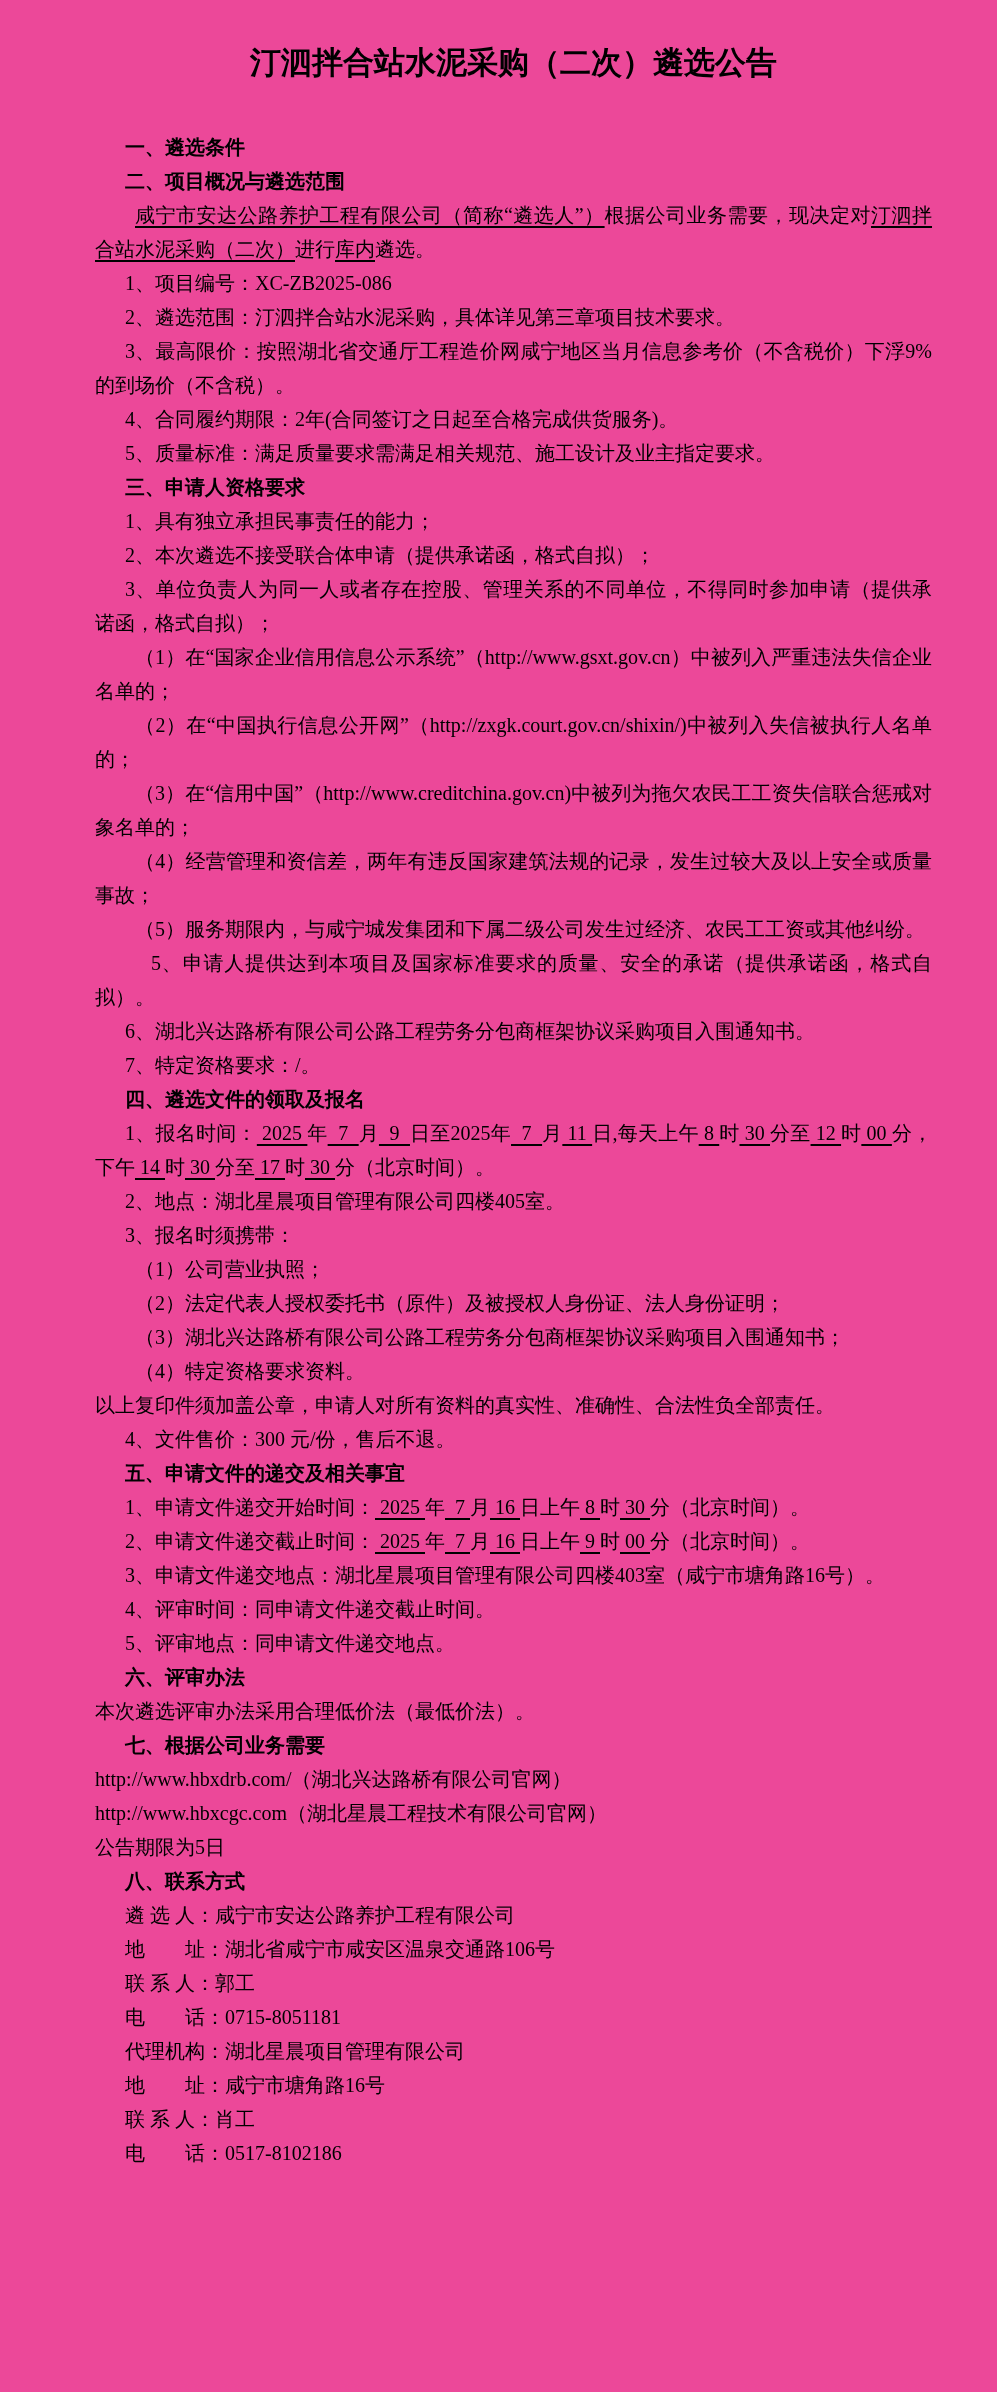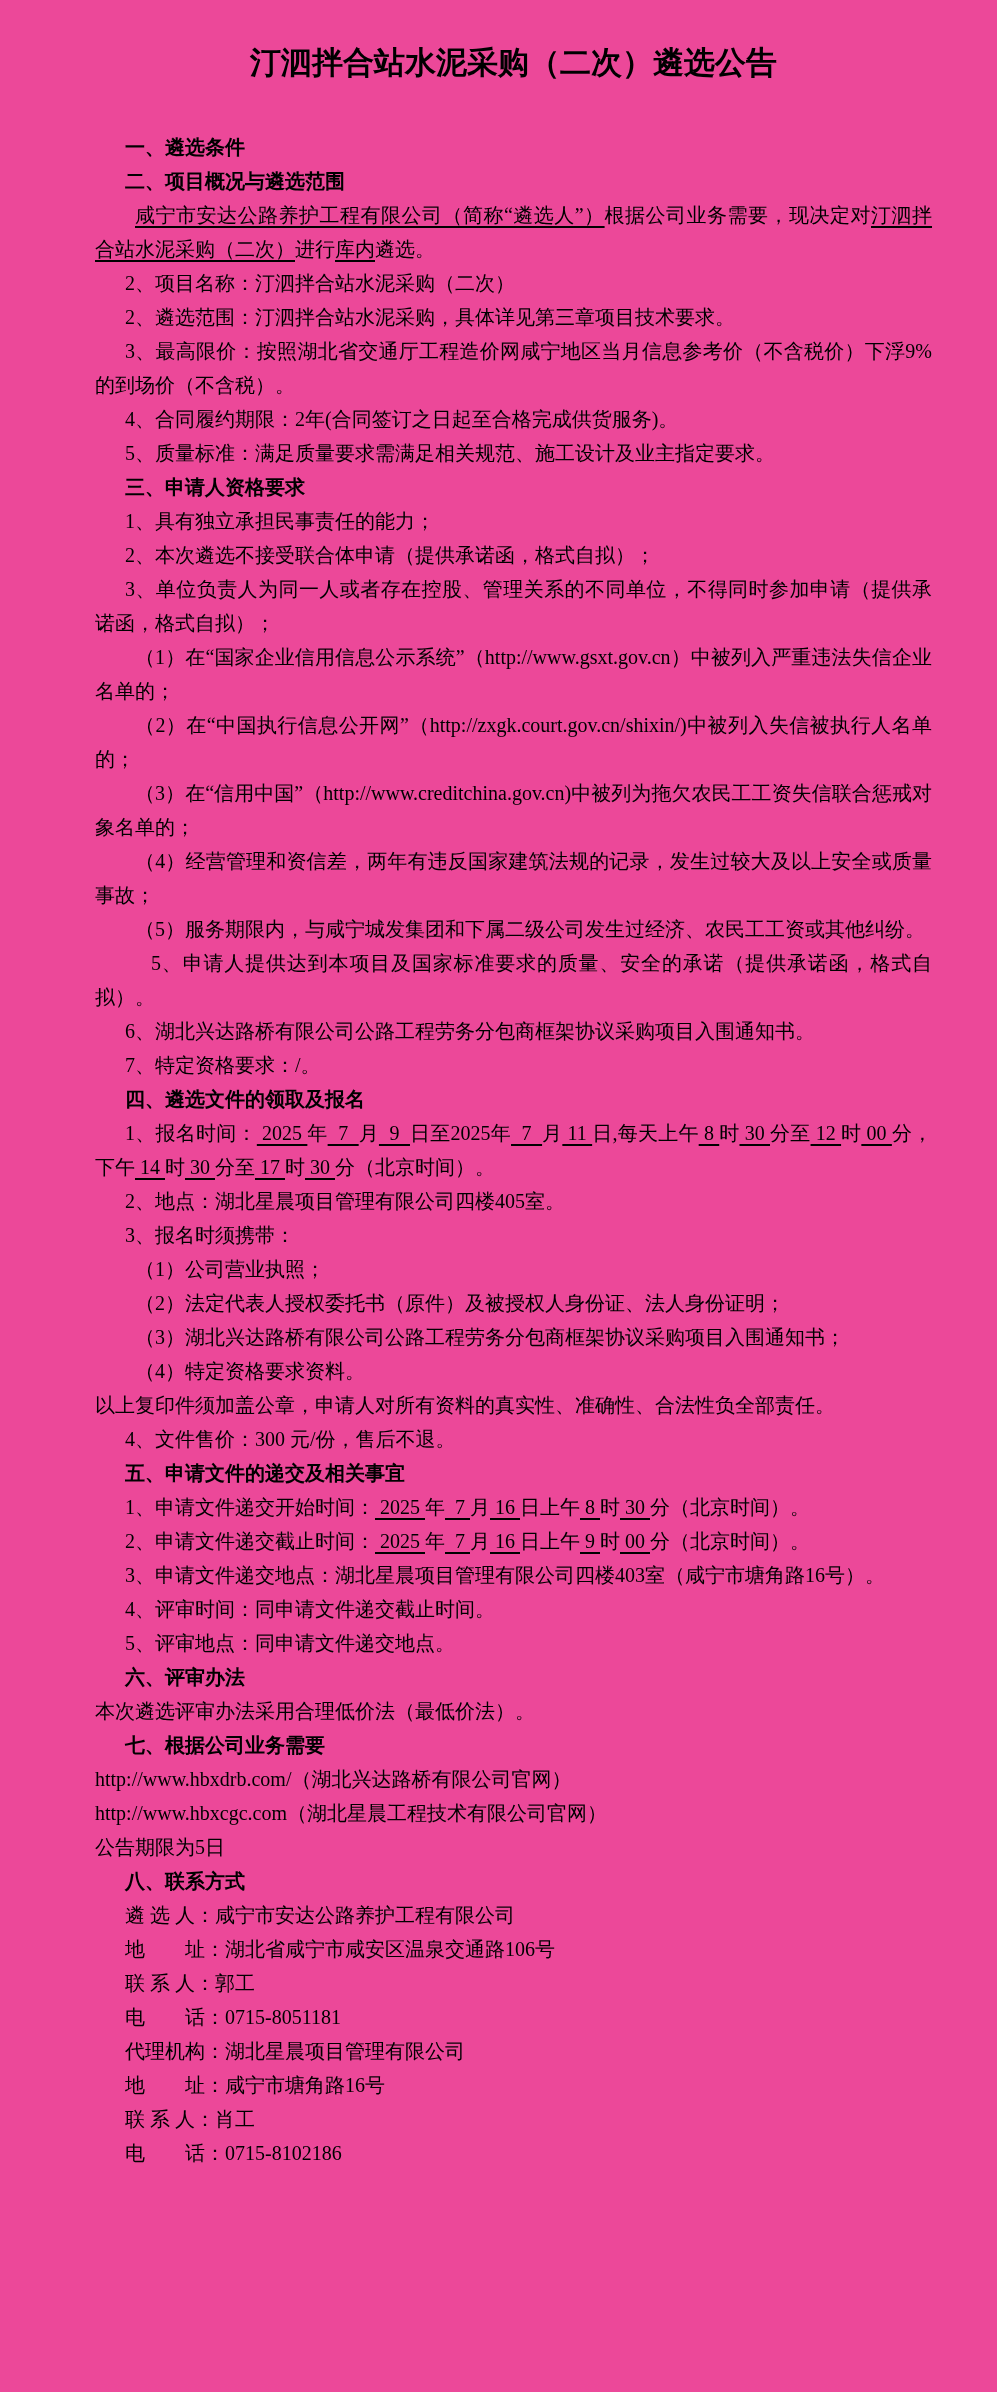--- a/index.html
+++ b/index.html
@@ -41,21 +41,21 @@
 <body>
 
 <div class="page">
 
   <h1 class="title">汀泗拌合站水泥采购（二次）遴选公告</h1>
 
   <p class="t h i15">一、遴选条件</p>
   <p class="t h i15">二、项目概况与遴选范围</p>
 
   <p class="t i2"><span class="u">咸宁市安达公路养护工程有限公司（简称“遴选人”）</span><span>根据公司业务需要，现决定对</span><span class="u">汀泗拌合站水泥采购（二次）</span><span>进行</span><span class="u">库内</span><span>遴选。</span></p>
-  <p class="t i15">2、项目名称：汀泗拌合站水泥采购（二次）</p>
+  <p class="t i15">1、项目编号：XC-ZB2025-086</p>
   <p class="t i15">2、遴选范围：汀泗拌合站水泥采购，具体详见第三章项目技术要求。</p>
   <p class="t i15">3、最高限价：按照湖北省交通厅工程造价网咸宁地区当月信息参考价（不含税价）下浮9%的到场价（不含税）。</p>
   <p class="t i15">4、合同履约期限：2年(合同签订之日起至合格完成供货服务)。</p>
   <p class="t i15">5、质量标准：满足质量要求需满足相关规范、施工设计及业主指定要求。</p>
 
   <p class="t h i15">三、申请人资格要求</p>
   <p class="t i15">1、具有独立承担民事责任的能力；</p>
   <p class="t i15">2、本次遴选不接受联合体申请（提供承诺函，格式自拟）；</p>
   <p class="t i15">3、单位负责人为同一人或者存在控股、管理关系的不同单位，不得同时参加申请（提供承诺函，格式自拟）；</p>
   <p class="t i2">（1）在“国家企业信用信息公示系统”（http://www.gsxt.gov.cn）中被列入严重违法失信企业名单的；</p>
@@ -94,15 +94,15 @@
   <p class="t">公告期限为5日</p>
 
   <p class="t h i15">八、联系方式</p>
   <p class="t i15">遴 选 人：咸宁市安达公路养护工程有限公司</p>
   <p class="t i15">地　　址：湖北省咸宁市咸安区温泉交通路106号</p>
   <p class="t i15">联 系 人：郭工</p>
   <p class="t i15">电　　话：0715-8051181</p>
   <p class="t i15">代理机构：湖北星晨项目管理有限公司</p>
   <p class="t i15">地　　址：咸宁市塘角路16号</p>
   <p class="t i15">联 系 人：肖工</p>
-  <p class="t i15">电　　话：0715-8102186</p>
+  <p class="t i15">电　　话：0517-8102186</p>
 
 </div>
 
 </body></html>

